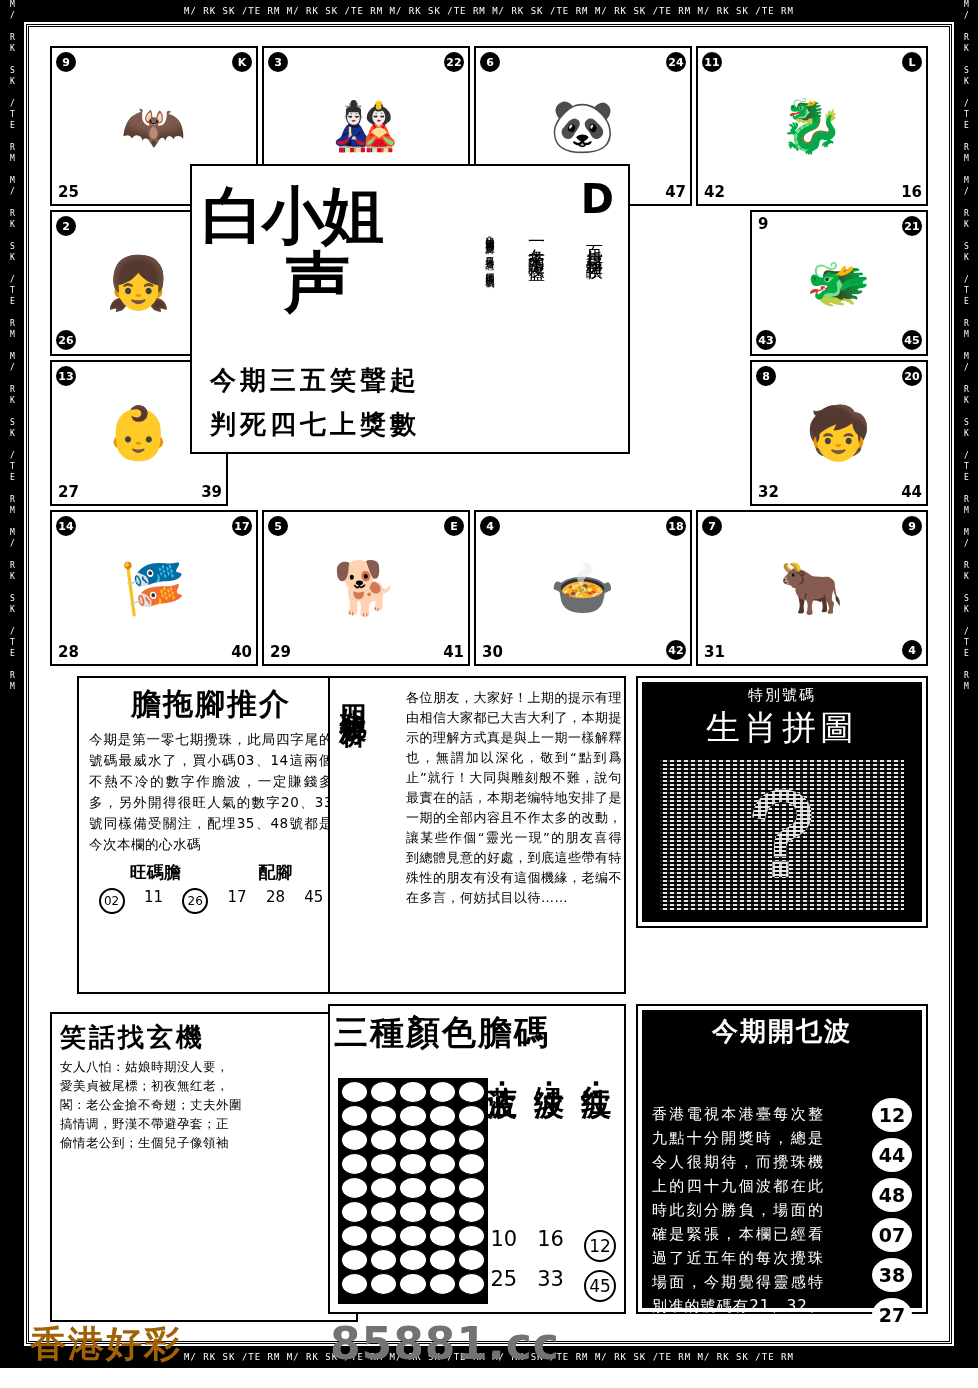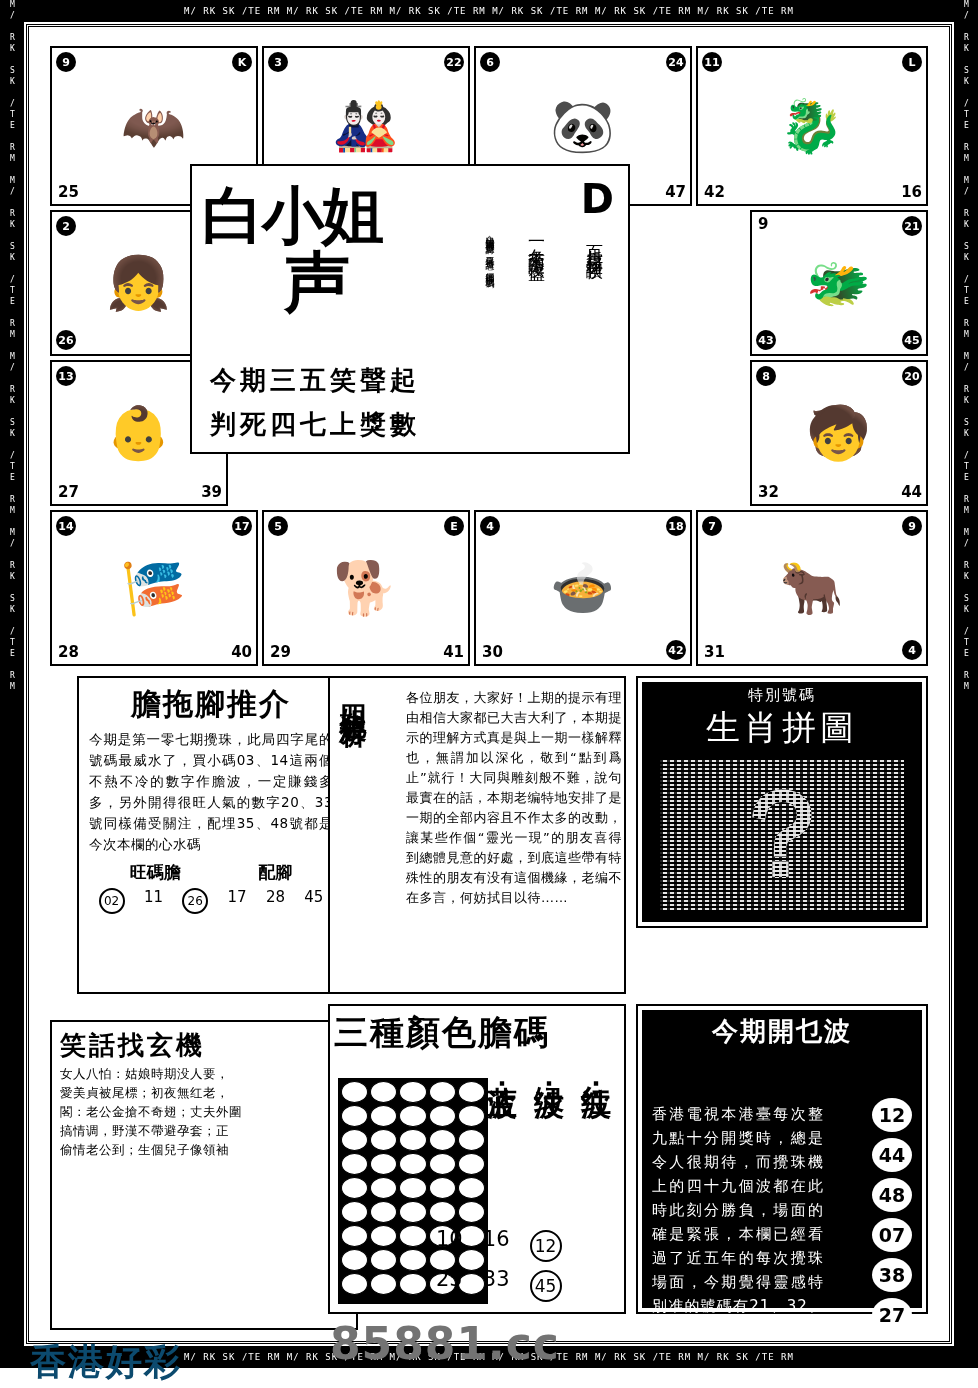--- a/index.html
+++ b/index.html
@@ -57,44 +57,44 @@
   .blk-title{text-align:center;font-size:15px;padding-top:4px;letter-spacing:2px;}
   .blk-title2{text-align:center;font-size:34px;font-weight:normal;letter-spacing:4px;}
   .noise{position:absolute;left:18px;top:78px;right:18px;bottom:12px;background:
      repeating-linear-gradient(0deg,#fff 0 2px,#000 2px 4px),
      repeating-linear-gradient(90deg,rgba(0,0,0,.85) 0 3px,rgba(255,255,255,.2) 3px 7px);
      background-blend-mode:multiply;opacity:.9;}
   .noise-glyph{position:absolute;inset:0;display:flex;align-items:center;justify-content:center;font-size:120px;color:#fff;mix-blend-mode:difference;font-weight:bold;}
 
   
   .bot-row{position:absolute;left:50px;top:1004px;width:878px;height:318px;}
-  .bb1{left:0;top:16px;width:308px;height:310px;font-family:Liberation Serif, serif;}
+  .bb1{left:0;top:8px;width:308px;height:310px;}
   .bb2{left:278px;top:0;width:298px;height:310px;}
   .bb3{left:586px;top:0;width:292px;height:310px;}
 
   .joke-title{font-size:26px;font-weight:bold;letter-spacing:3px;padding:6px 0 2px 8px;}
   .joke-line{font-size:12.5px;line-height:19px;padding:0 8px;letter-spacing:0.5px;}
 
   .bb2 .c-title{position:absolute;left:4px;top:4px;font-size:34px;font-weight:bold;letter-spacing:2px;}
   .wave-cols{position:absolute;right:8px;top:56px;display:flex;gap:6px;}
   .wave-col{writing-mode:vertical-rl;text-orientation:upright;font-size:30px;font-weight:bold;letter-spacing:2px;}
-  .wave-nums{position:absolute;right:8px;bottom:10px;font-size:21px;line-height:34px;text-align:left;width:180px;}
+  .wave-nums{position:absolute;right:8px;bottom:10px;font-size:21px;line-height:34px;text-align:right;width:180px;}
   .wave-nums .circled{width:28px;height:28px;font-size:17px;vertical-align:-6px;}
   .ball-grid{position:absolute;left:8px;top:72px;width:150px;height:226px;background:#000;display:grid;grid-template-columns:repeat(5,1fr);grid-auto-rows:22px;gap:2px;padding:3px;box-sizing:border-box;}
   .ball{border-radius:50%;background:#fff;border:1px solid #000;}
 
   .bb3 .blk3{position:absolute;inset:4px;background:#000;}
   .bb3-title{color:#fff;text-align:center;font-size:26px;font-weight:bold;letter-spacing:2px;padding-top:4px;}
   .bb3-text{position:absolute;left:10px;top:92px;width:172px;color:#fff;font-size:15px;line-height:24px;letter-spacing:1px;text-align:justify;}
   .balls-col{position:absolute;right:10px;top:88px;display:flex;flex-direction:column;gap:6px;}
   .oval{width:40px;height:34px;border-radius:50%;background:#fff;color:#000;font-size:19px;font-weight:bold;display:flex;align-items:center;justify-content:center;}
 
   
   .footer{position:absolute;left:0;top:1318px;width:978px;height:60px;}
-  .foot-cn{position:absolute;left:30px;top:20px;font-size:36px;font-weight:bold;color:#0c4a6e;letter-spacing:2px;}
+  .foot-cn{position:absolute;left:30px;top:2px;font-size:36px;font-weight:bold;color:#a16207;letter-spacing:2px;}
   .foot-url{position:absolute;left:330px;top:0px;font-size:44px;font-weight:bold;color:#737373;letter-spacing:1px;font-family:"DejaVu Sans","Liberation Sans",sans-serif;}
 </style>
 </head>
 <body>
 
 <div class="page">
 
   <div class="border-band band-top">M/ RK SK /TE RM   M/ RK SK /TE RM   M/ RK SK /TE RM   M/ RK SK /TE RM   M/ RK SK /TE RM   M/ RK SK /TE RM</div>
   <div class="border-band band-bottom">M/ RK SK /TE RM   M/ RK SK /TE RM   M/ RK SK /TE RM   M/ RK SK /TE RM   M/ RK SK /TE RM   M/ RK SK /TE RM</div>
   <div class="border-band band-left">

